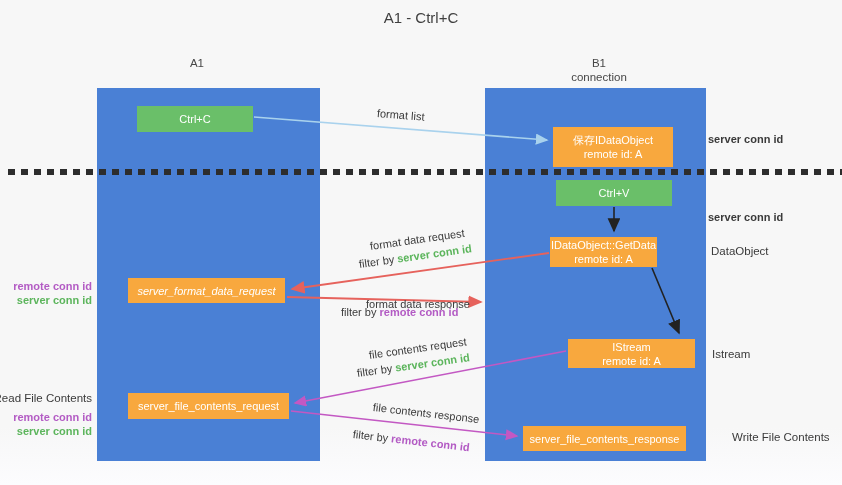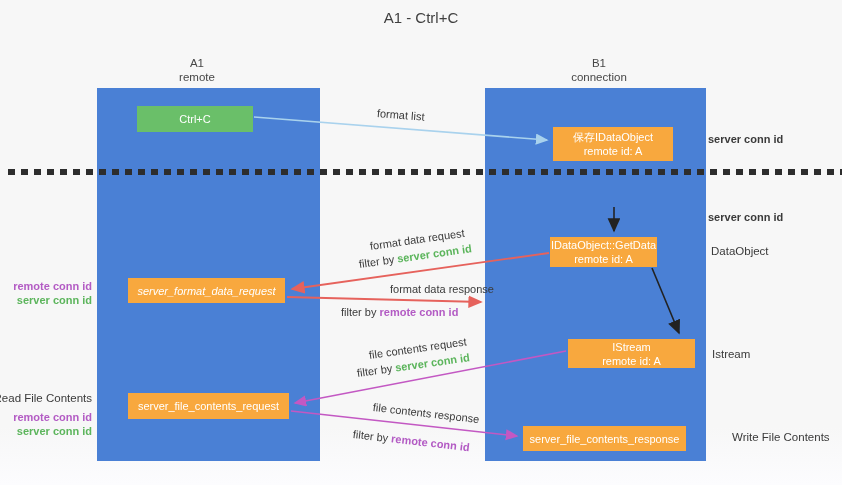--- a/index.html
+++ b/index.html
@@ -42,21 +42,20 @@
 <body>
 
 <div class="canvas">
 
   <div class="abs title">
     <div>A1 - Ctrl+C</div>
   </div>
 
   <div class="abs lane-header hdr-left">
     <div>A1</div>
-    <div>remote</div>
   </div>
   <div class="abs lane-header hdr-right">
     <div>B1</div>
     <div>connection</div>
   </div>
 
   <div class="abs lane lane-left"></div>
   <div class="abs lane lane-right"></div>
 
   <svg class="layer" width="842" height="485">
@@ -80,23 +79,26 @@
     <line x1="549" y1="253" x2="292" y2="289" stroke="var(--arrow-red)" stroke-width="1.8" marker-end="url(#mred)"></line>
     <line x1="287" y1="297" x2="481" y2="302" stroke="var(--arrow-red)" stroke-width="1.8" marker-end="url(#mred)"></line>
     <line x1="652" y1="268" x2="679" y2="333" stroke="#222222" stroke-width="1.6" marker-end="url(#mblack)"></line>
     <line x1="566" y1="351" x2="295" y2="403" stroke="var(--arrow-magenta)" stroke-width="1.6" marker-end="url(#mmagenta)"></line>
     <line x1="291" y1="411" x2="517" y2="436" stroke="var(--arrow-magenta)" stroke-width="1.6" marker-end="url(#mmagenta)"></line>
   </svg>
 
   <div class="abs node green" style="left:137px;top:106px;width:116px;height:26px;">
     <div>Ctrl+C</div>
   </div>
-  <div class="abs node orange" style="left:553px;top:127px;width:120px;height:34px;">
+  <div class="abs node orange" style="left:553px;top:127px;width:120px;height:40px;">
     <div>保存IDataObject</div>
     <div>remote id: A</div>
+  </div>
+  <div class="abs node green" style="left:556px;top:180px;width:116px;height:26px;">
+    <div>Ctrl+V</div>
   </div>
   <div class="abs node orange" style="left:550px;top:237px;width:107px;height:30px;">
     <div>IDataObject::GetData</div>
     <div>remote id: A</div>
   </div>
   <div class="abs node orange" style="left:128px;top:278px;width:157px;height:25px;font-style:italic;">
     <div>server_format_data_request</div>
   </div>
   <div class="abs node orange" style="left:568px;top:339px;width:127px;height:29px;">
     <div>IStream</div>
@@ -110,21 +112,21 @@
   </div>
 
   <div class="abs mid-label tilt-sl" style="left:377px;top:107px;">format list</div>
 
   <div class="abs mid-label tilt-up" style="left:370px;top:240px;">format data request</div>
   <div class="abs mid-label tilt-up filter-row" style="left:359px;top:258px;">
     <span>filter by</span>
     <span class="conn-green">server conn id</span>
   </div>
 
-  <div class="abs mid-label" style="left:366px;top:283px;margin-left:24px;">format data response</div>
+  <div class="abs mid-label" style="left:366px;top:298px;">format data response</div>
   <div class="abs mid-label filter-row" style="left:341px;top:306px;">
     <span>filter by</span>
     <span class="conn-purple">remote conn id</span>
   </div>
 
   <div class="abs mid-label tilt-up" style="left:369px;top:349px;">file contents request</div>
   <div class="abs mid-label tilt-up filter-row" style="left:357px;top:367px;">
     <span>filter by</span>
     <span class="conn-green">server conn id</span>
   </div>

